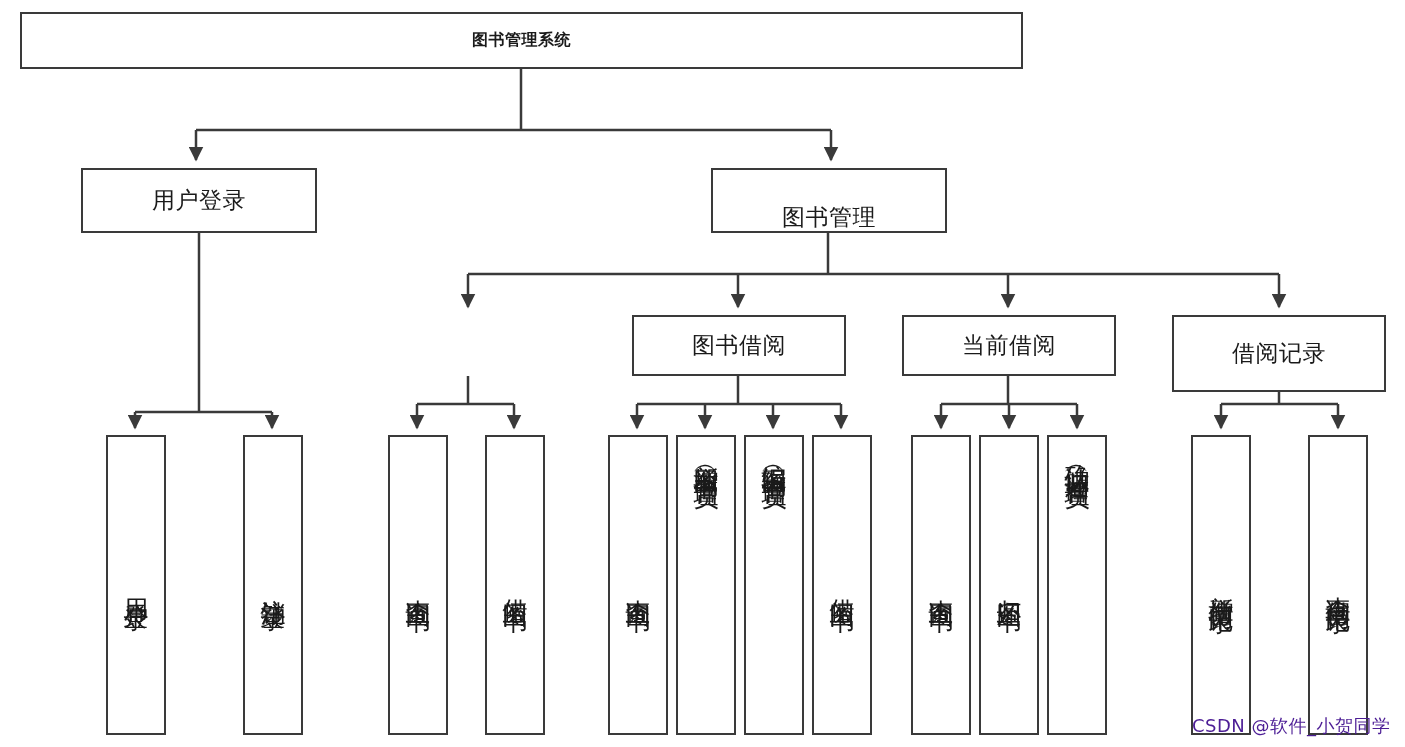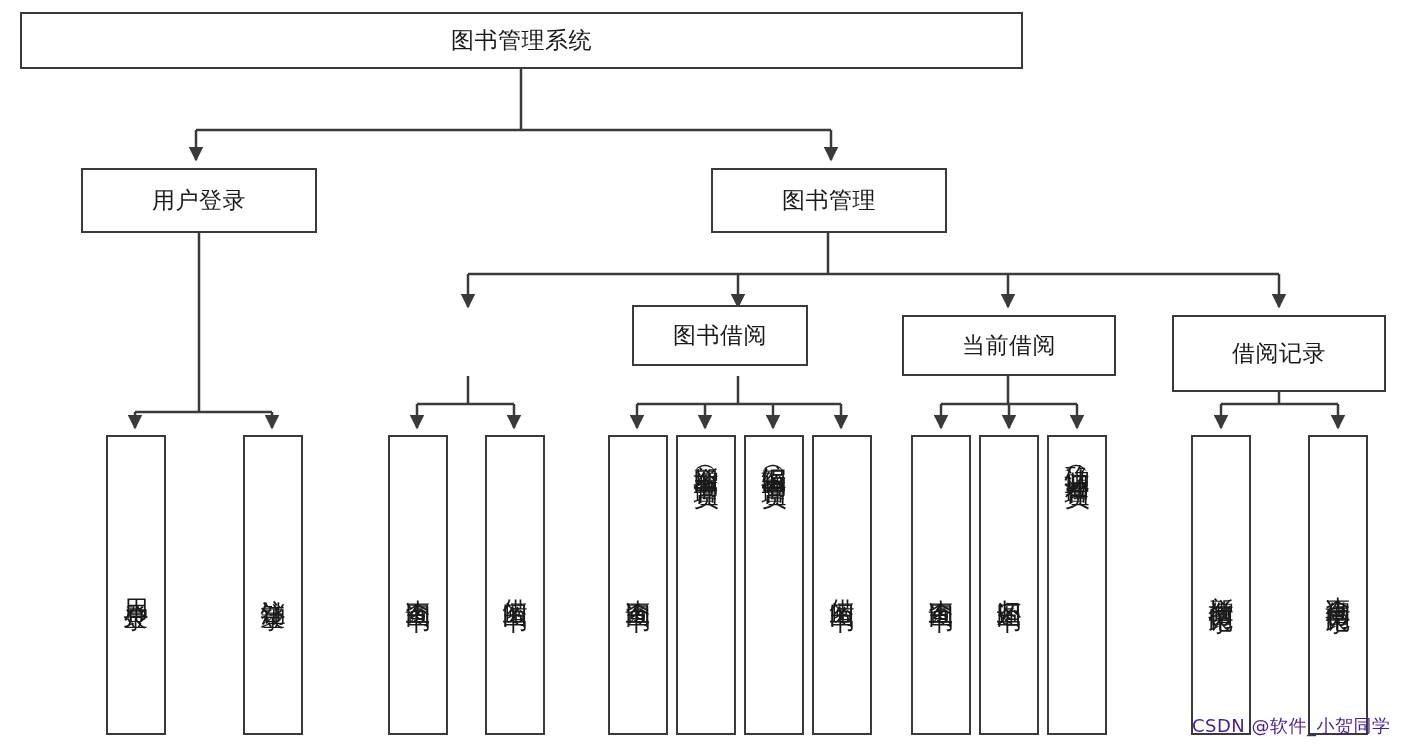--- a/index.html
+++ b/index.html
@@ -41,21 +41,22 @@
     color: #1a1a1a;
     text-align: center;
     line-height: 1.18;
     white-space: nowrap;
   }
   .node.horizontal .label {
     font-size: 23px;
     letter-spacing: 0.5px;
   }
   .node.root .label {
-    font-size: 23px;
+    font-size: 16px;
+    font-weight: bold;
   }
   .node.vertical {
     align-items: flex-start;
     padding-top: 8px;
   }
   .node.vertical .label {
     writing-mode: vertical-rl;
     text-orientation: upright;
     font-size: 25px;
     letter-spacing: 3px;
@@ -131,25 +132,25 @@
     </g>
   </svg>
 
   <div class="node horizontal root" style="left:20px; top:12px; width:1003px; height:57px;">
     <span class="label">图书管理系统</span>
   </div>
 
   <div class="node horizontal" style="left:81px; top:168px; width:236px; height:65px;">
     <span class="label">用户登录</span>
   </div>
-  <div class="node horizontal" style="left:711px; top:168px; width:236px; height:65px;">
+  <div class="node horizontal" style="left:711px; top:168px; width:236px; height:65px;align-items:flex-end;">
     <span class="label">图书管理</span>
   </div>
 
-  <div class="node horizontal" style="left:632px; top:305px; width:176px; height:61px;">
+  <div class="node horizontal" style="left:632px; top:315px; width:214px; height:61px;">
     <span class="label">图书借阅</span>
   </div>
   <div class="node horizontal" style="left:902px; top:315px; width:214px; height:61px;">
     <span class="label">当前借阅</span>
   </div>
   <div class="node horizontal" style="left:1172px; top:315px; width:214px; height:77px;">
     <span class="label">借阅记录</span>
   </div>
 
   <div class="node vertical center-text" style="left:106px; top:435px; width:60px; height:300px;">

